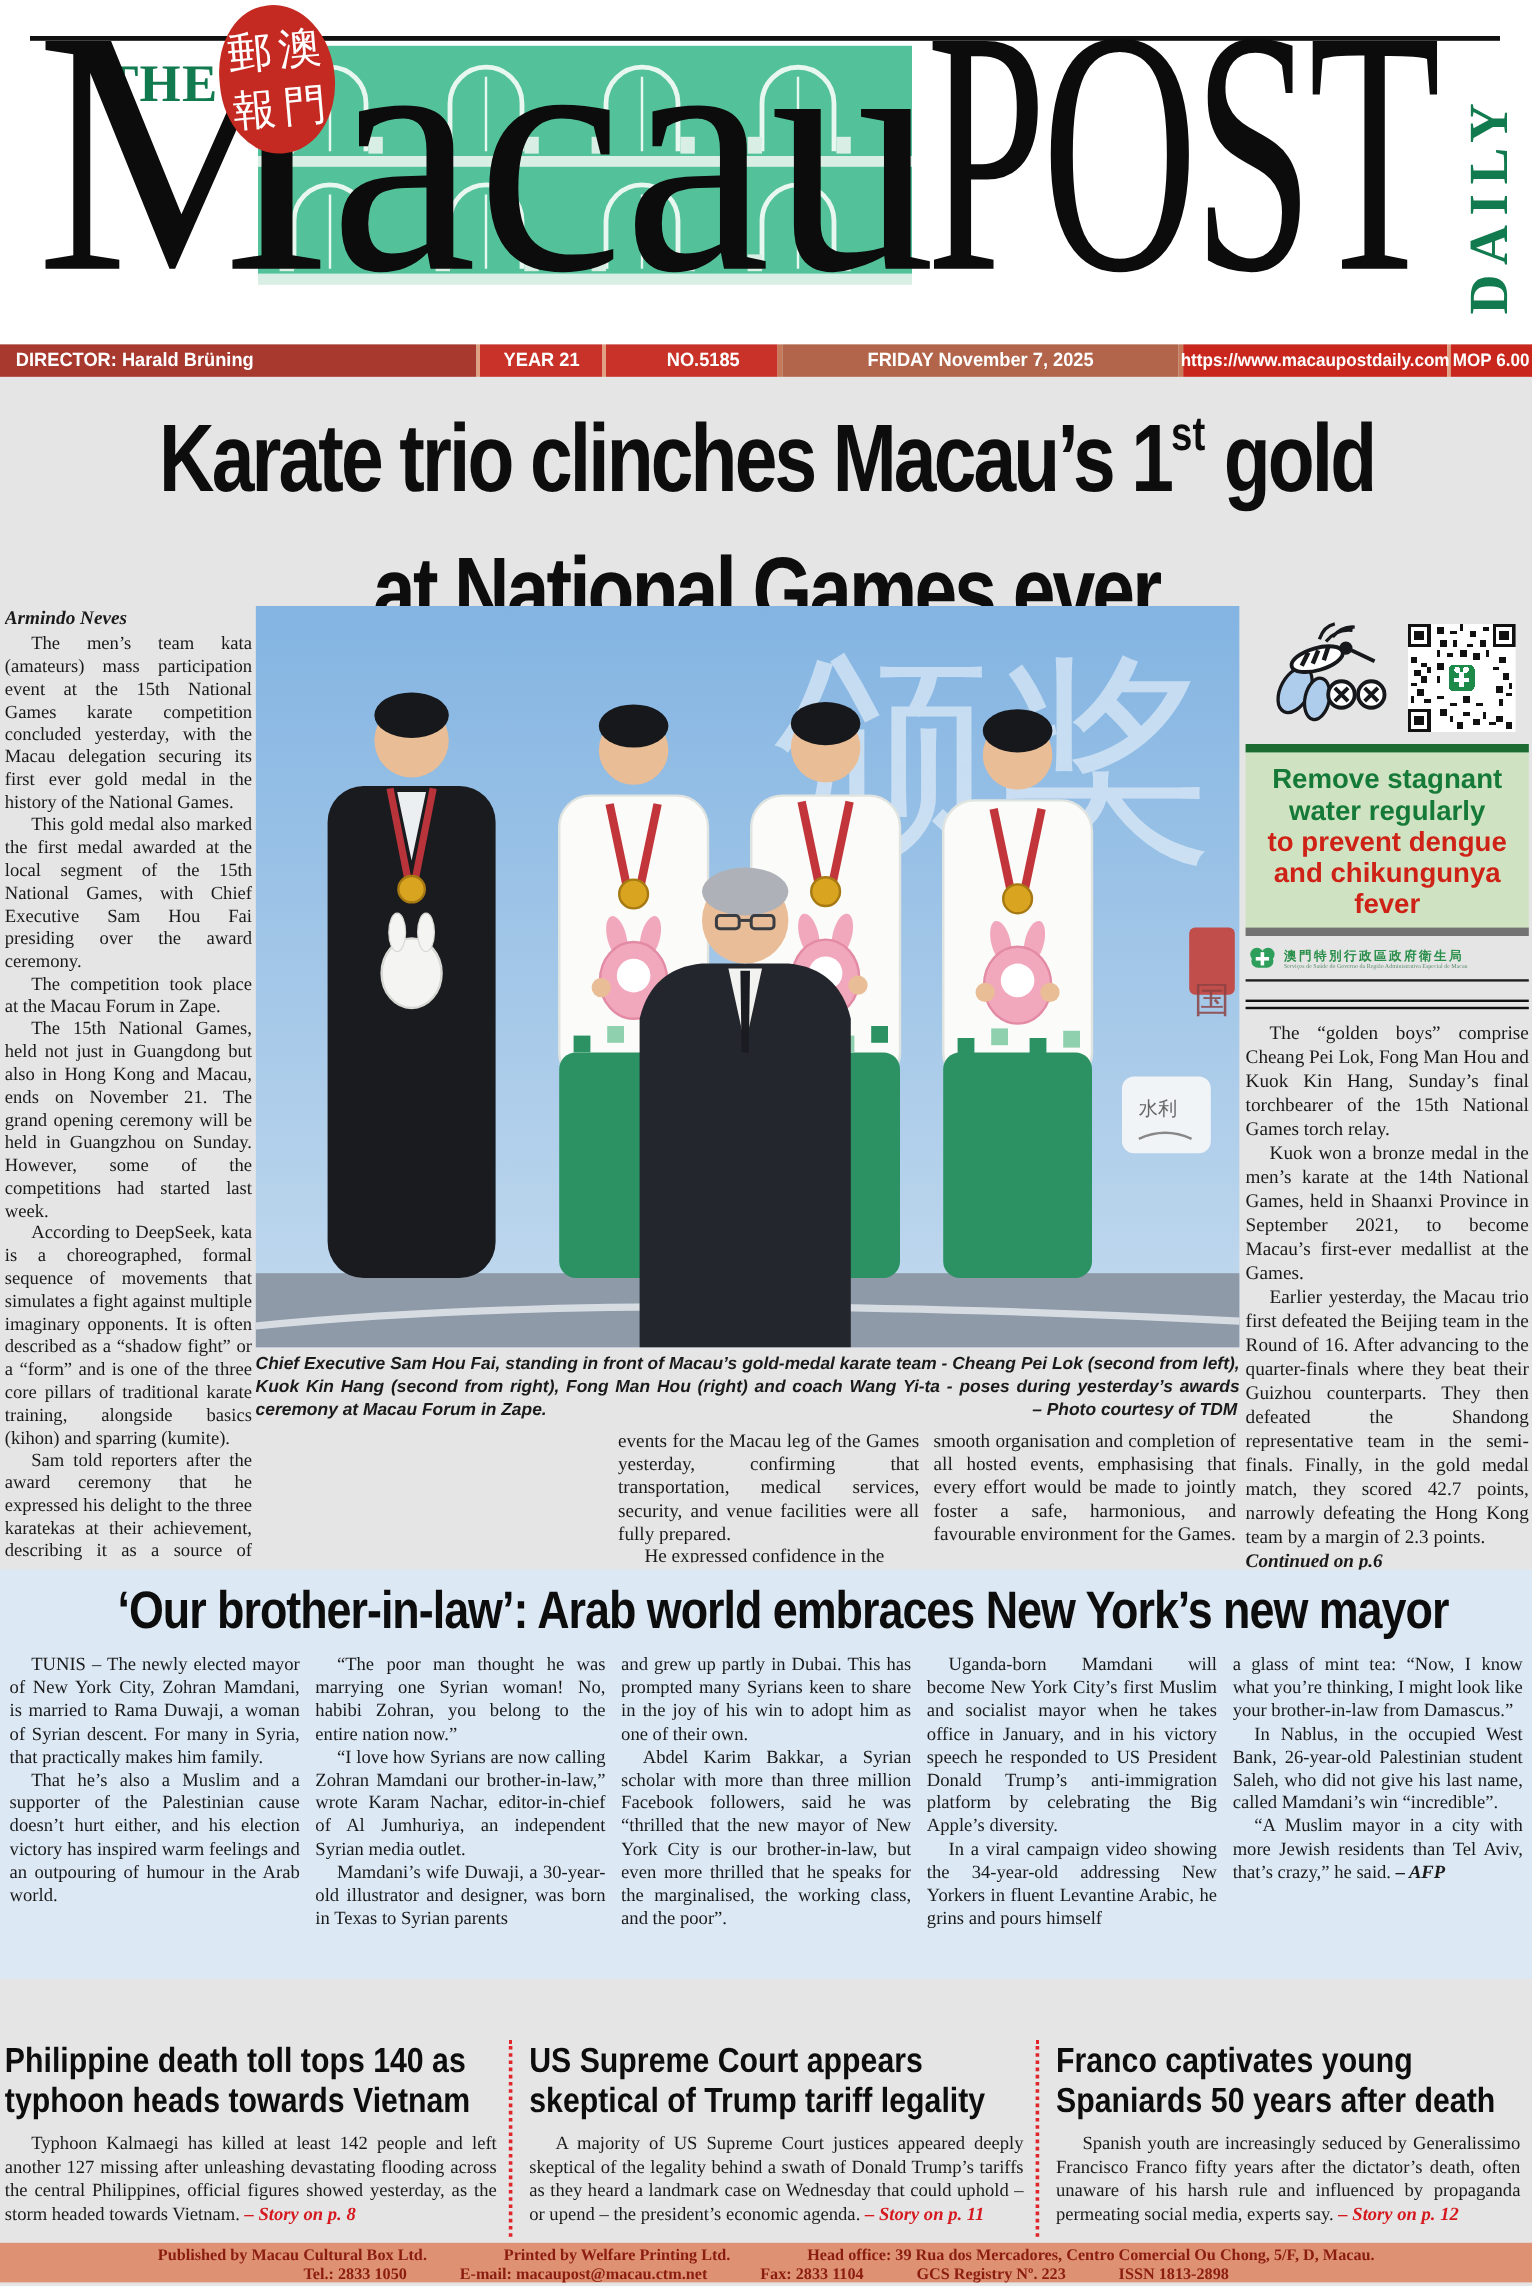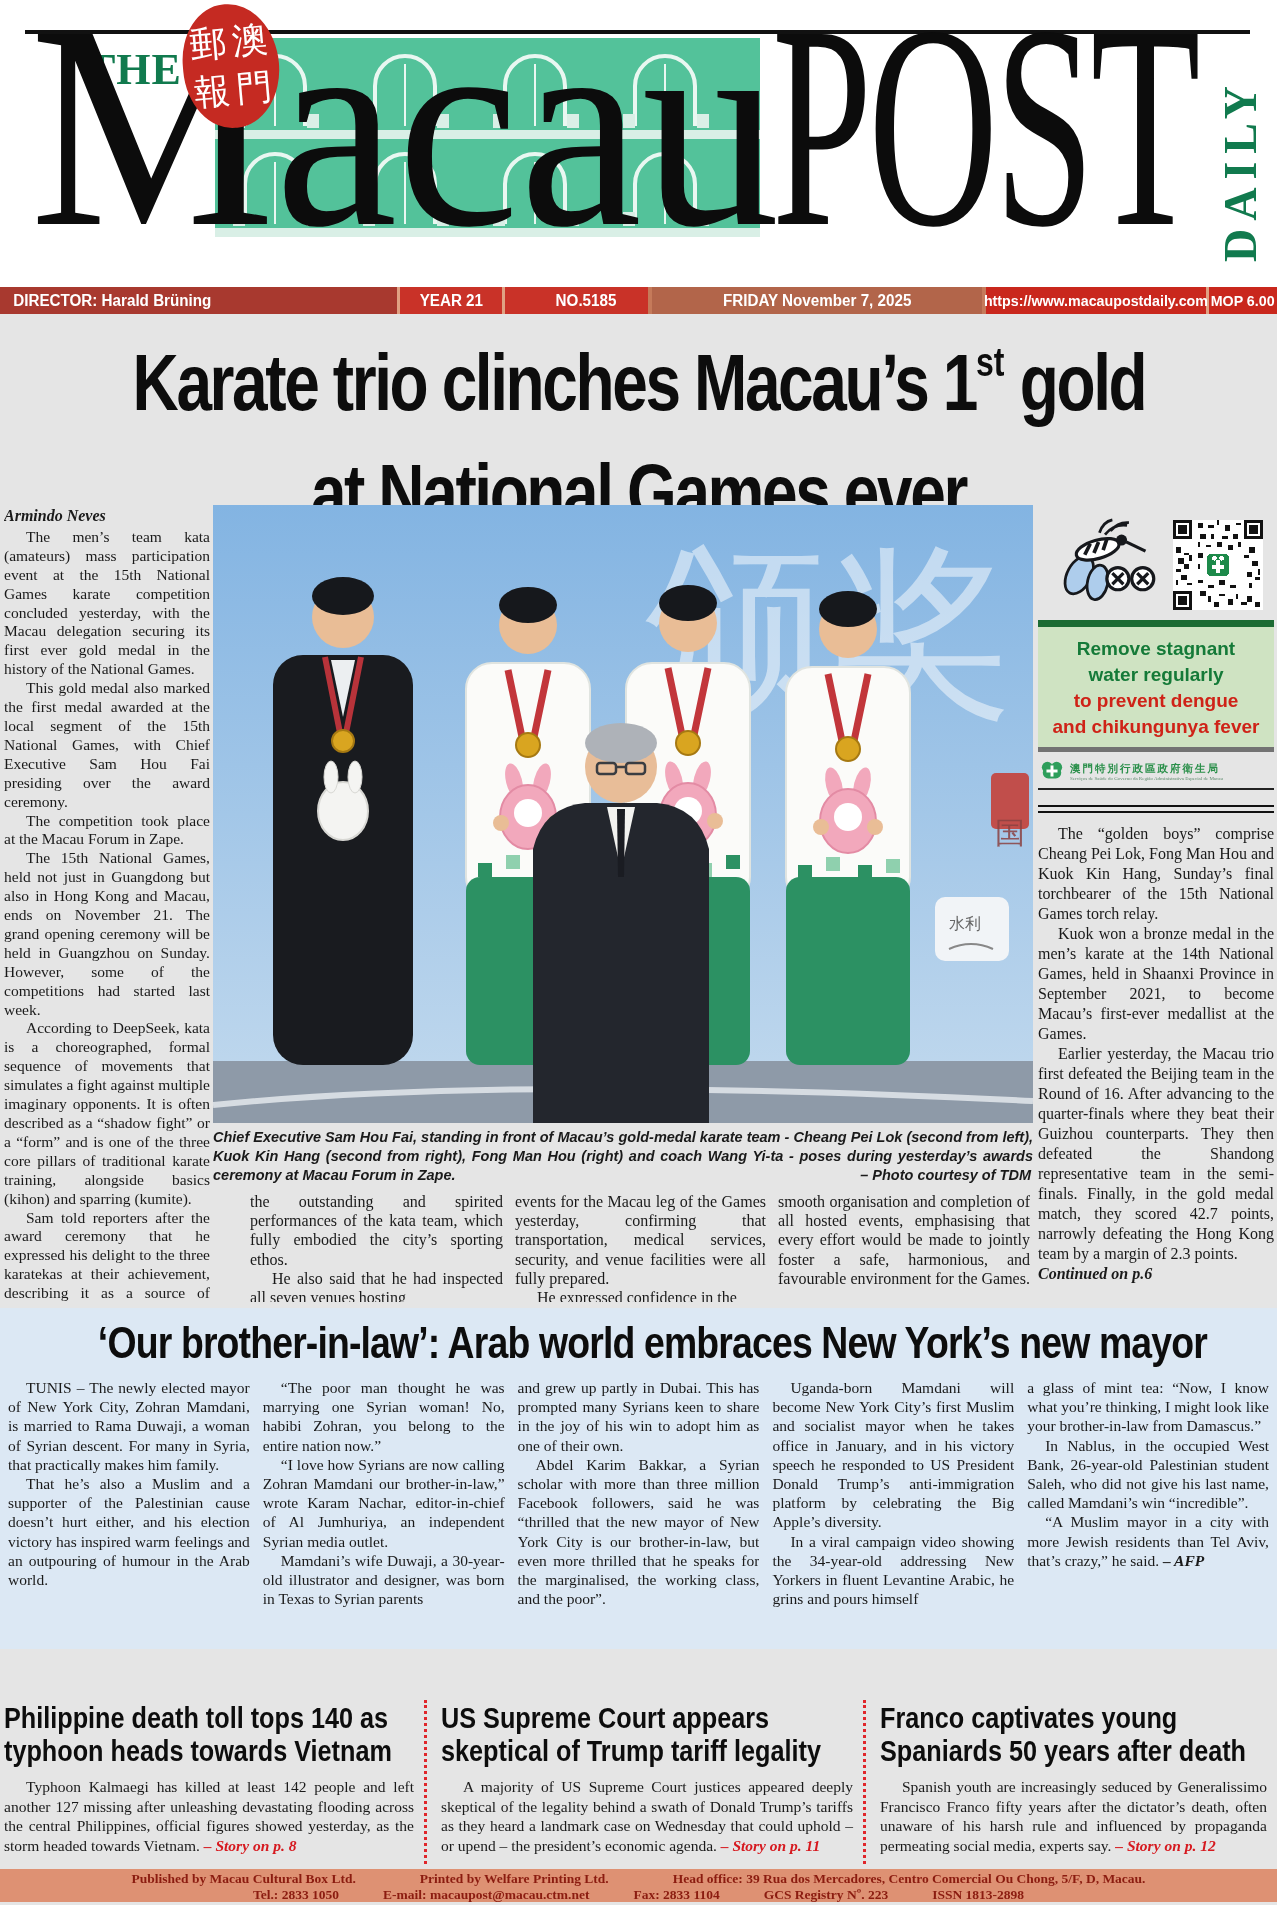--- a/index.html
+++ b/index.html
@@ -34,21 +34,21 @@
   #col1 .byline { font-style:italic; font-weight:bold; font-size:16px; text-indent:0; margin-bottom:2px; }
   #lead-photo { position:absolute; left:213px; top:505px; width:820px; height:618px; }
   #caption { position:absolute; left:213px; top:1128px; width:820px; font-family:"Liberation Sans",sans-serif; font-style:italic; font-weight:bold; font-size:14.5px; line-height:19px; text-align:justify; }
   #caption .credit { position:absolute; right:2px; bottom:0; font-weight:bold; }
   .midcol { position:absolute; top:1192px; height:110px; font-size:16px; line-height:19.2px; overflow:hidden; }
   .midcol p.cont { text-indent:0; }
   #col2 { left:250px; width:253px; } #col3 { left:515px; width:251px; } #col4 { left:778px; width:252px; }
   
   #rail { position:absolute; left:1038px; top:430px; width:236px; height:873px; }
   .ad-top { display:flex; justify-content:center; align-items:flex-end; gap:12px; padding-top:88px; }
-  .ad-box { margin-top:10px; background:#cfe3c2; border-top:7px solid #1c6b33; border-bottom:5px solid #737373; padding:9px 4px 7px; text-align:center; font-family:"Liberation Sans",sans-serif; font-weight:bold; font-size:19px; line-height:26px; }
+  .ad-box { margin-top:10px; background:#cfe3c2; border-top:7px solid #1c6b33; border-bottom:7px solid #737373; padding:9px 4px 7px; text-align:center; font-family:"Liberation Sans",sans-serif; font-weight:bold; font-size:23px; line-height:26px; }
   .ad-box .grn { color:#157a38; } .ad-box .red { color:#cf2217; }
   .ad-org { display:flex; align-items:center; gap:6px; padding:7px 2px 5px; border-bottom:2px solid #222; }
   .ad-org .cn { font-size:10.5px; letter-spacing:2px; color:#2a8f4a; font-weight:bold; white-space:nowrap; }
   .ad-org .pt { font-size:5px; color:#5c8a6d; white-space:nowrap; }
   .rail-divider { margin-top:15px; height:8px; border-top:2px solid #111; border-bottom:2px solid #111; }
   #rail-text { margin-top:11px; font-size:16px; line-height:20px; }
   #rail-text p { text-align:justify; text-indent:20px; }
   .continued { text-align:right; font-style:italic; font-weight:bold; text-indent:0 !important; }
   
   #story2 { position:absolute; left:0; top:1308px; width:1277px; height:341px; background:#dce8f4; }
@@ -270,24 +270,20 @@
       <rect x="413" y="258" width="19" height="11" rx="3" fill="none" stroke="#3a3d42" stroke-width="2.5"></rect>
       <line x1="403" y1="262" x2="413" y2="262" stroke="#3a3d42" stroke-width="2.5"></line>
     </g>
   </svg>
 
   <div id="caption">
     <span>Chief Executive Sam Hou Fai, standing in front of Macau’s gold-medal karate team - Cheang Pei Lok (second from left), Kuok Kin Hang (second from right), Fong Man Hou (right) and coach Wang Yi-ta - poses during yesterday’s awards ceremony at Macau Forum in Zape.</span>
     <span class="credit">– Photo courtesy of TDM</span>
   </div>
 
-  <div id="col2" class="midcol bodytext">
-    <p class="cont">the outstanding and spirited performances of the kata team, which fully embodied the city’s sporting ethos.</p>
-    <p>He also said that he had inspected all seven venues hosting</p>
-  </div>
   <div id="col3" class="midcol bodytext">
     <p class="cont">events for the Macau leg of the Games yesterday, confirming that transportation, medical services, security, and venue facilities were all fully prepared.</p>
     <p>He expressed confidence in the</p>
   </div>
   <div id="col4" class="midcol bodytext">
     <p class="cont">smooth organisation and completion of all hosted events, emphasising that every effort would be made to jointly foster a safe, harmonious, and favourable environment for the Games.</p>
   </div>
 
   <div id="rail">
     <div class="ad-top">

